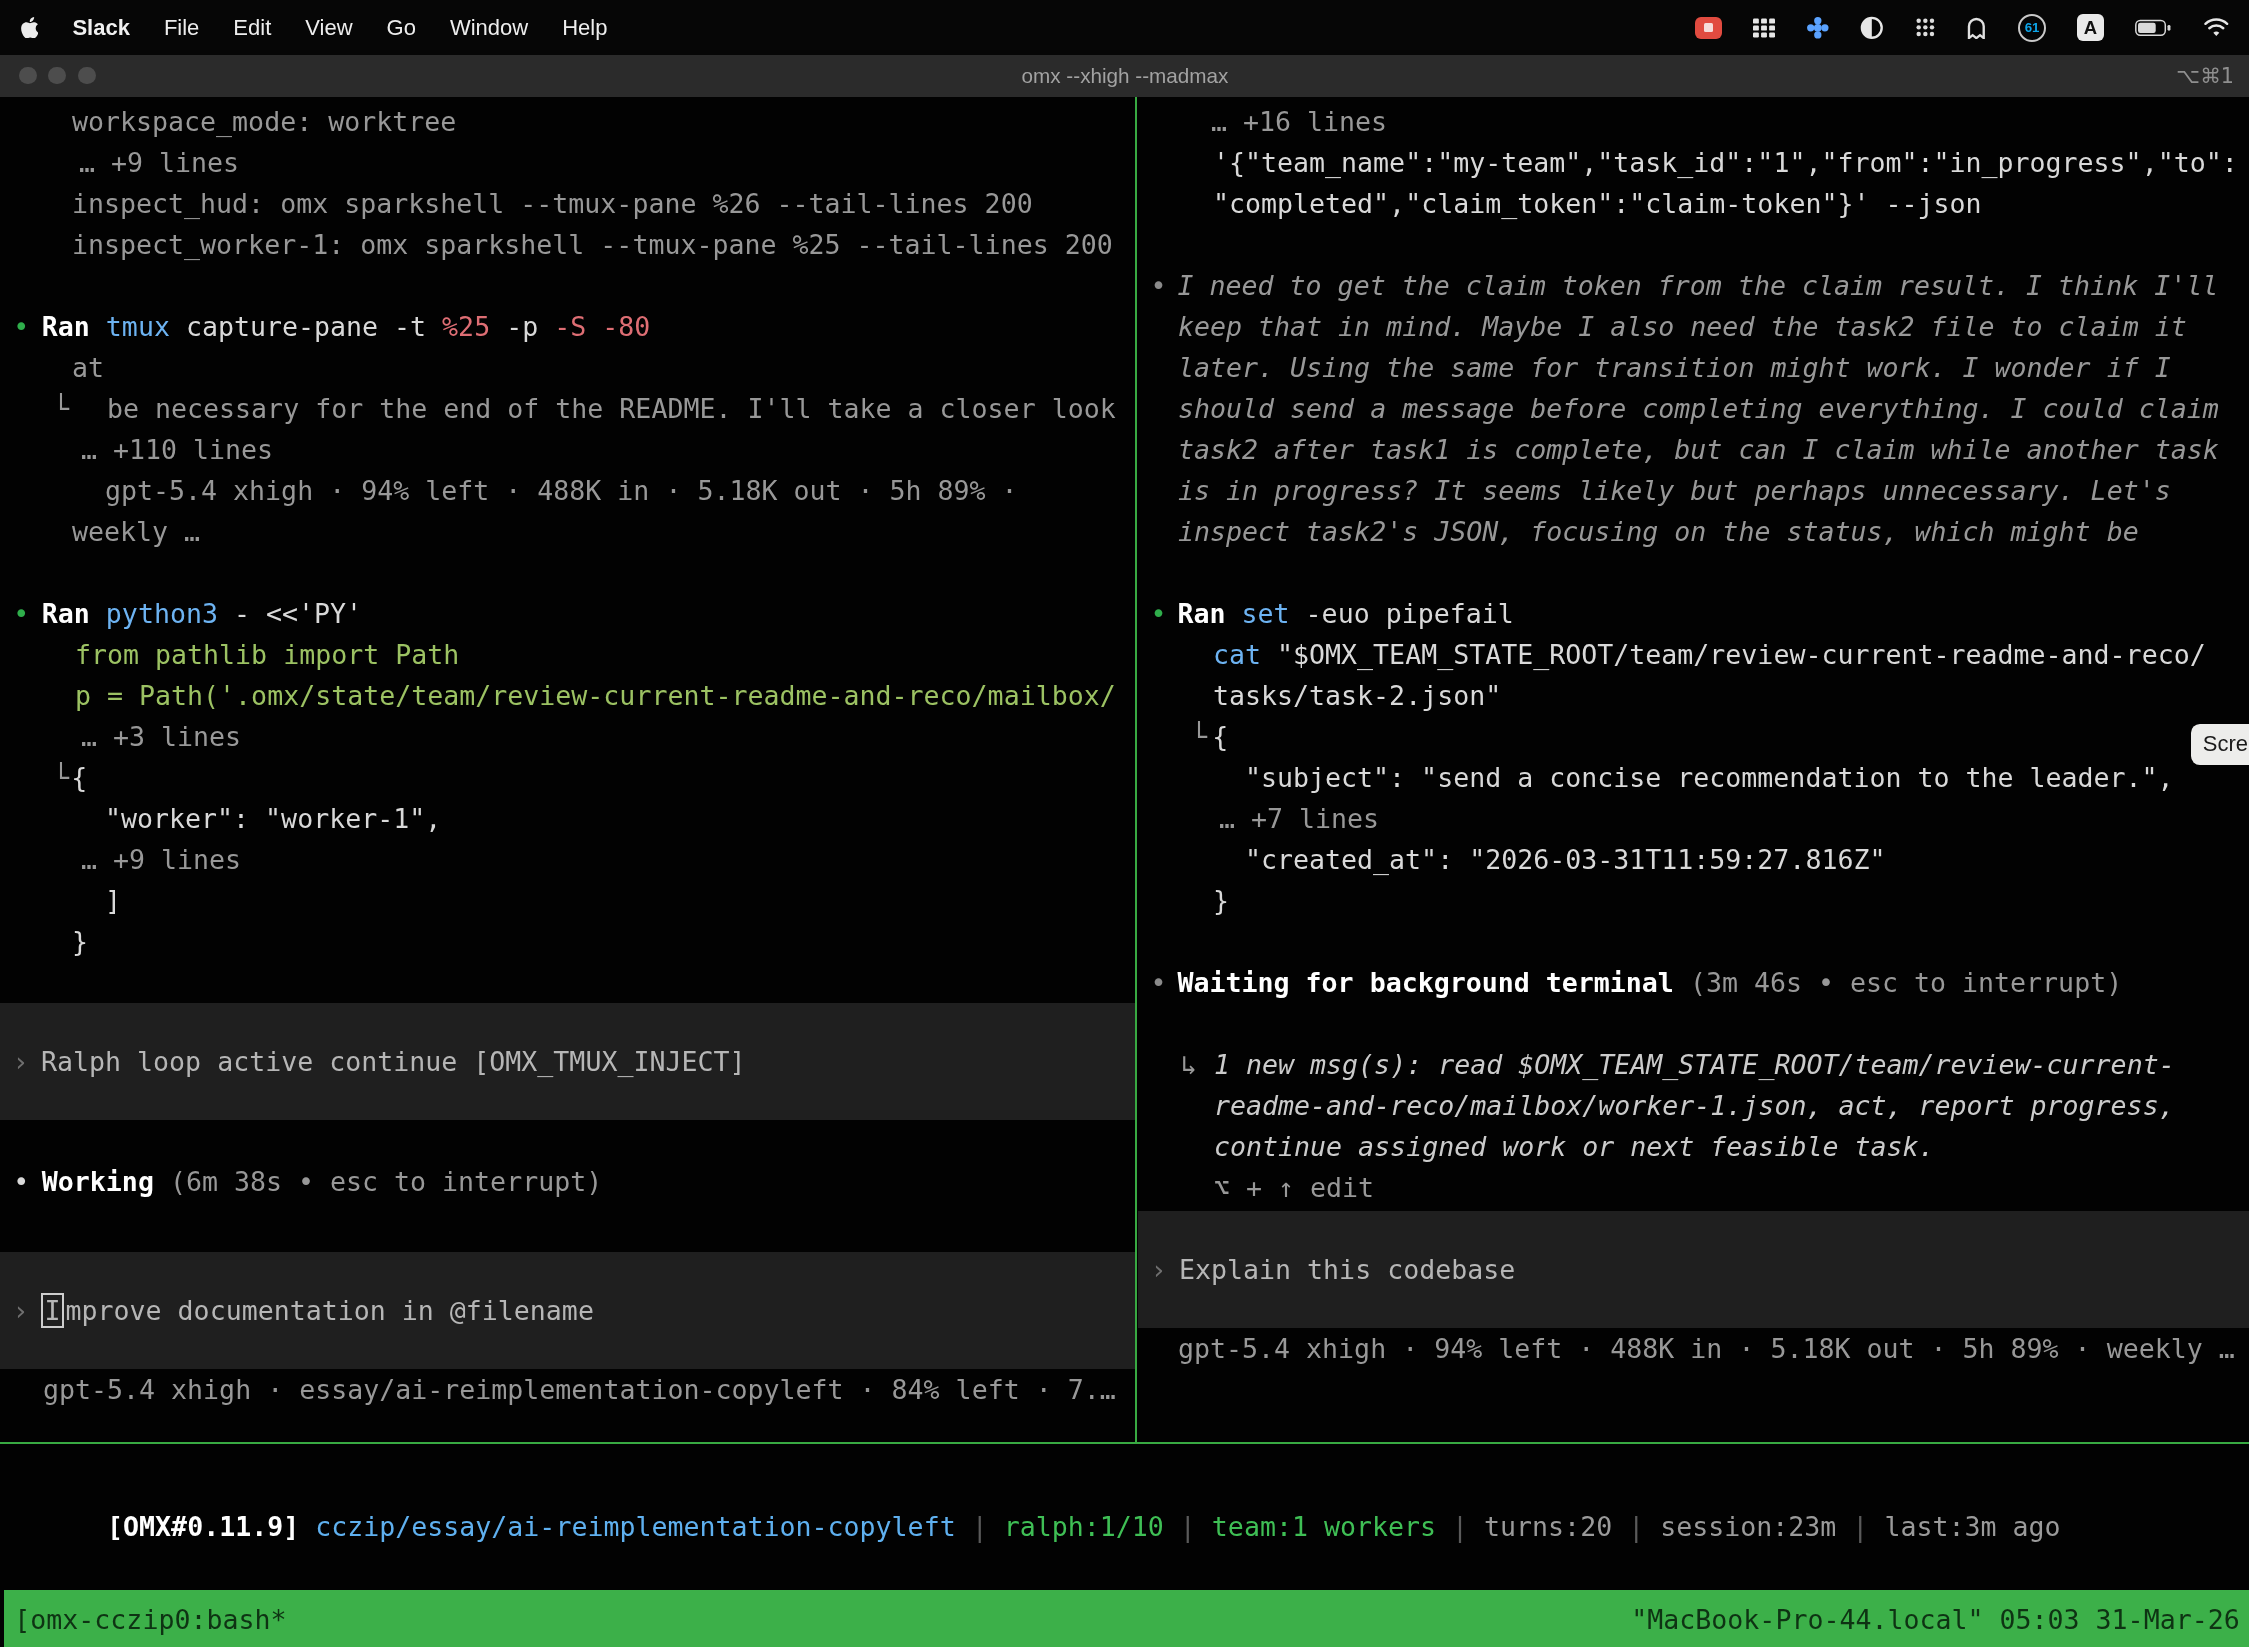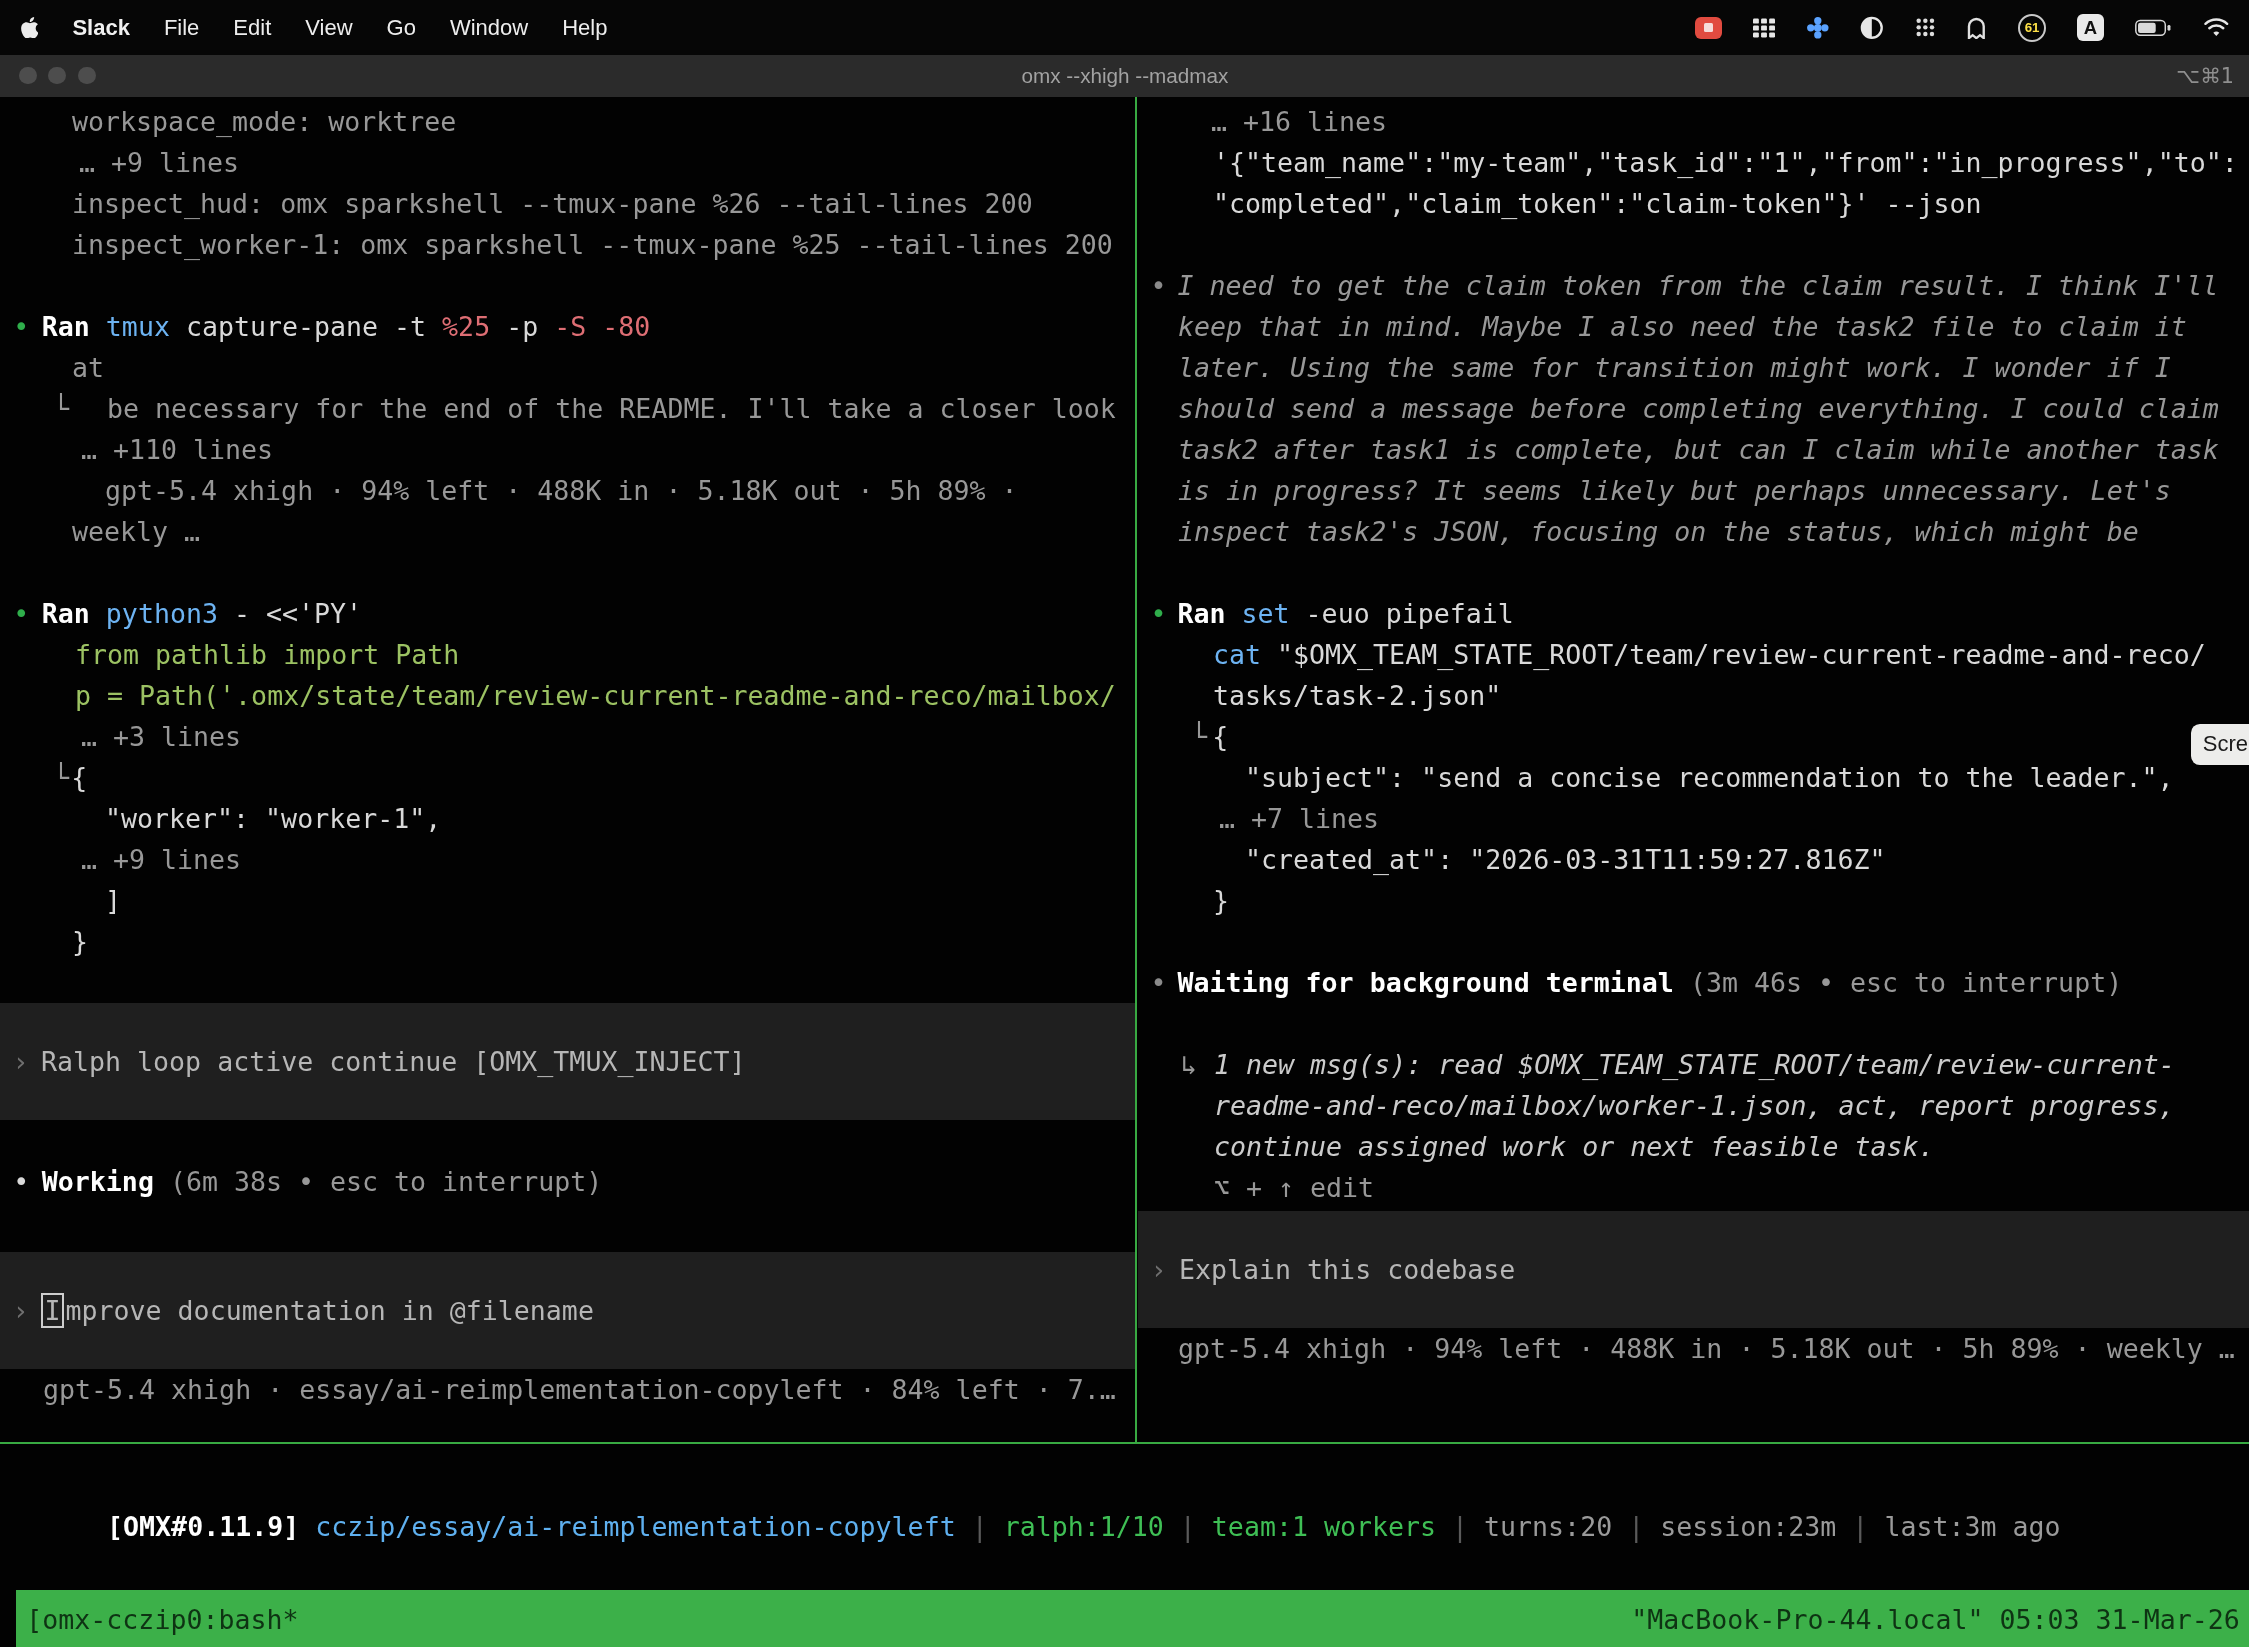--- a/index.html
+++ b/index.html
@@ -7,21 +7,21 @@
 
   
   .menu-bar{position:absolute;top:0;left:0;right:0;height:55px;background:#060606;display:flex;align-items:center;justify-content:space-between;padding:0 20.7px;box-sizing:border-box;}
   .menu-left{display:flex;align-items:center;gap:34px;color:#f0f0f0;font-size:22px;}
   .menu-app{font-weight:700;}
   .menu-item{color:#ededed;}
   .menu-right{display:flex;align-items:center;gap:31px;}
   .mi{display:flex;align-items:center;color:#e8e8e8;}
   .rec{width:26.6px;height:22px;background:#e14b40;border-radius:5.9px;display:flex;align-items:center;justify-content:center;}
   .rec-inner{width:8.9px;height:8.9px;background:#f6dcda;border-radius:1.5px;}
-  .badge{width:28px;height:28px;border:2.2px solid #c9c9c9;border-radius:50%;color:#fde047;font-size:13.3px;display:flex;align-items:center;justify-content:center;font-weight:600;box-sizing:border-box;}
+  .badge{width:28px;height:28px;border:2.2px solid #c9c9c9;border-radius:50%;color:#0ea5e9;font-size:13.3px;display:flex;align-items:center;justify-content:center;font-weight:600;box-sizing:border-box;}
   .keycap{width:26.6px;height:26.6px;background:#e9e9e9;border-radius:5.9px;color:#111;font-size:18.5px;font-weight:700;display:flex;align-items:center;justify-content:center;}
 
   
   .titlebar{position:absolute;top:55px;left:0;right:0;height:43px;background:#2b2b2b;border-bottom:1.5px solid #0a0a0a;display:flex;align-items:center;box-sizing:border-box;}
   .lights{position:absolute;left:19px;top:0;height:41px;display:flex;align-items:center;gap:11.8px;}
   .light{width:17.7px;height:17.7px;border-radius:50%;background:#4d4d4d;}
   .win-title{width:100%;text-align:center;color:#a2a2a2;font-size:20.7px;}
   .win-shortcut{position:absolute;right:16px;color:#8f8f8f;font-size:20.7px;font-family:"DejaVu Sans",sans-serif;}
 
   
@@ -53,21 +53,21 @@
 
   
   .bottom-pane{position:absolute;left:0;right:0;top:1347px;height:145px;padding:21.4px 0 0 11px;box-sizing:border-box;}
   .s-app{color:#ffffff;font-weight:700;}
   .s-path{color:#5fb0ef;}
   .s-sep{color:#5a5a5a;}
   .s-green{color:#3fbf55;}
   .s-gray{color:#9a9a9a;}
 
   
-  .tmux-bar{position:absolute;left:16px;right:0;top:1493px;height:58px;background:#3cb049;color:#0e3313;display:flex;align-items:center;justify-content:space-between;padding:0 10.3px;box-sizing:border-box;font-size:26.6px;}
+  .tmux-bar{position:absolute;left:4px;right:0;top:1493px;height:58px;background:#3cb049;color:#0e3313;display:flex;align-items:center;justify-content:space-between;padding:0 10.3px;box-sizing:border-box;font-size:26.6px;}
 
   
   .tooltip{position:absolute;right:0;top:627px;background:#ededeb;color:#1a1a1a;font-family:"Liberation Sans",sans-serif;font-size:22px;padding:7.4px 1.5px 7.4px 11.8px;border-radius:8.9px 0 0 8.9px;width:59px;box-sizing:border-box;overflow:hidden;white-space:nowrap;}
 </style>
 </head>
 <body>
 
 <div class="menu-bar">
   <div class="menu-left">
     <span class="mi">

